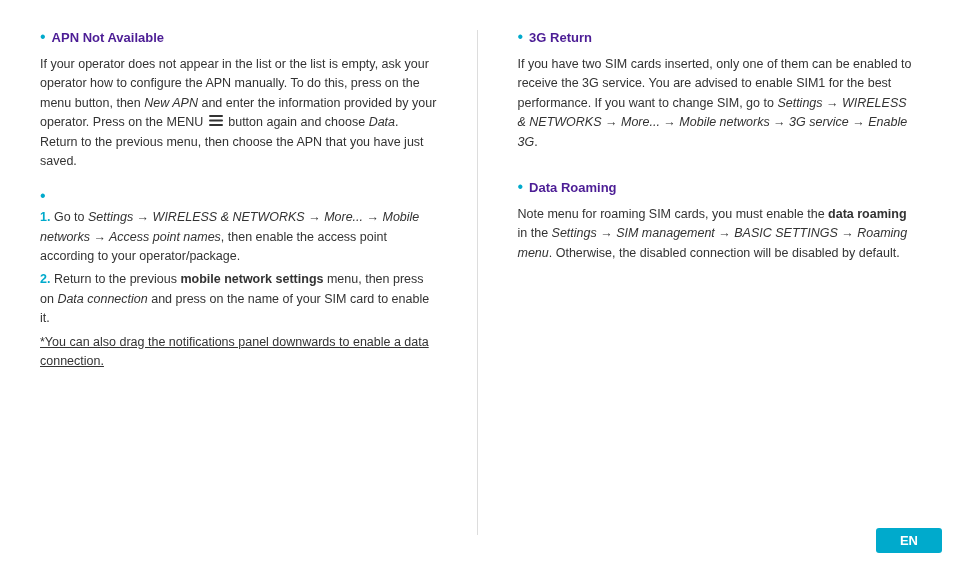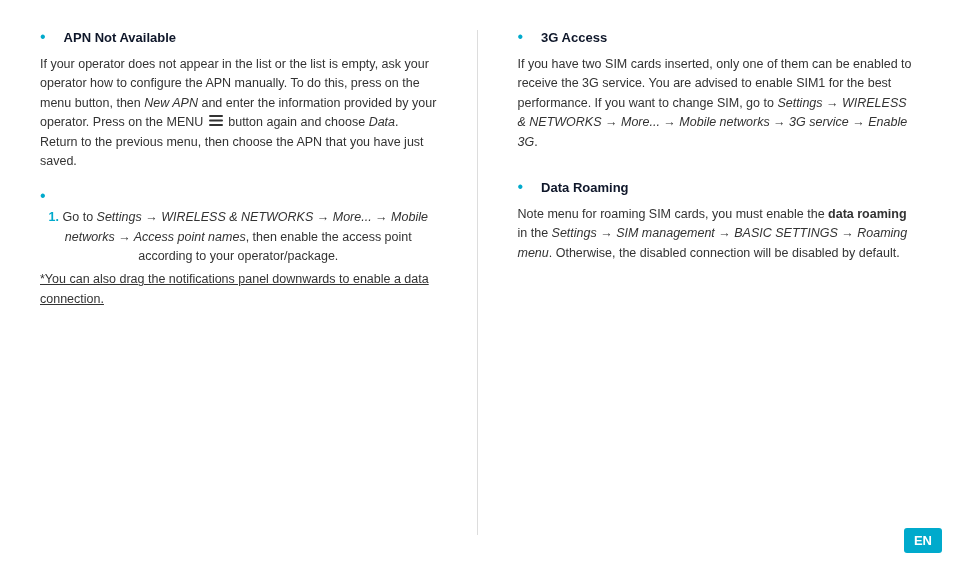--- a/index.html
+++ b/index.html
@@ -22,25 +22,24 @@
     .column {
       flex: 1;
       display: flex;
       flex-direction: column;
       gap: 0;
     }
     .section {
       margin-bottom: 18px;
     }
     .section-title {
-      color: #0f172a;
+      color: #4c1d95;
       font-size: 13px;
       font-weight: bold;
       margin-bottom: 6px;
-      margin-left: 12px;
     }
     .bullet-row {
       display: flex;
       align-items: flex-start;
       gap: 6px;
       margin-bottom: 4px;
     }
     .bullet {
       color: #00aacc;
       font-size: 16px;
@@ -65,21 +64,21 @@
       flex-shrink: 0;
     }
     .en-badge {
       position: absolute;
       bottom: 12px;
       right: 12px;
       background: #00aacc;
       color: #fff;
       font-size: 13px;
       font-weight: bold;
-      padding: 5px 10px;
+      padding: 5px 24px;
       border-radius: 3px;
     }
   </style>
 </head>
 <body>
 
 <div class="content-area">
 
   <div class="column">
 
@@ -96,37 +95,41 @@
             <rect x="0" y="9" width="14" height="2" rx="1" fill="#333"></rect>
           </svg>
         </span><span> button again and choose </span><span class="italic">Data</span><span>. Return to the previous menu, then choose the APN that you have just saved.</span>
       </p>
     </div>
 
     <div class="section">
       <div class="bullet-row">
         <span class="bullet">•</span>
       </div>
-      <p style="margin-top:3px;text-align:center;">
+      <p style="margin-top:3px;">
         <span class="colored-num">1.</span>
         <span>Go to </span><span class="italic">Settings → WIRELESS &amp; NETWORKS → More... → Mobile networks → Access point names</span><span>, then enable the access point according to your operator/package.</span>
+      </p>
+      <p style="margin-top:4px;">
+        <span class="colored-num">2.</span>
+        <span>Return to the previous </span><span class="bold">mobile network settings</span><span> menu, then press on </span><span class="italic">Data connection</span><span> and press on the name of your SIM card to enable it.</span>
       </p>
       <p style="margin-top:4px;text-decoration:underline;">*You can also drag the notifications panel downwards to enable a data connection.</p>
     </div>
 
   </div>
 
   <div class="divider"></div>
 
   <div class="column">
 
     <div class="section">
       <div class="bullet-row">
         <span class="bullet">•</span>
-        <span class="section-title">3G Access</span>
+        <span class="section-title">3G Return</span>
       </div>
       <p>
         <span>If you have two SIM cards inserted, only one of them can be enabled to receive the 3G service. You are advised to enable SIM1 for the best performance. If you want to change SIM, go to </span><span class="italic">Settings → WIRELESS &amp; NETWORKS → More... → Mobile networks → 3G service → Enable 3G</span><span>.</span>
       </p>
     </div>
 
     <div class="section" style="margin-top:10px;">
       <div class="bullet-row">
         <span class="bullet">•</span>
         <span class="section-title">Data Roaming</span>

